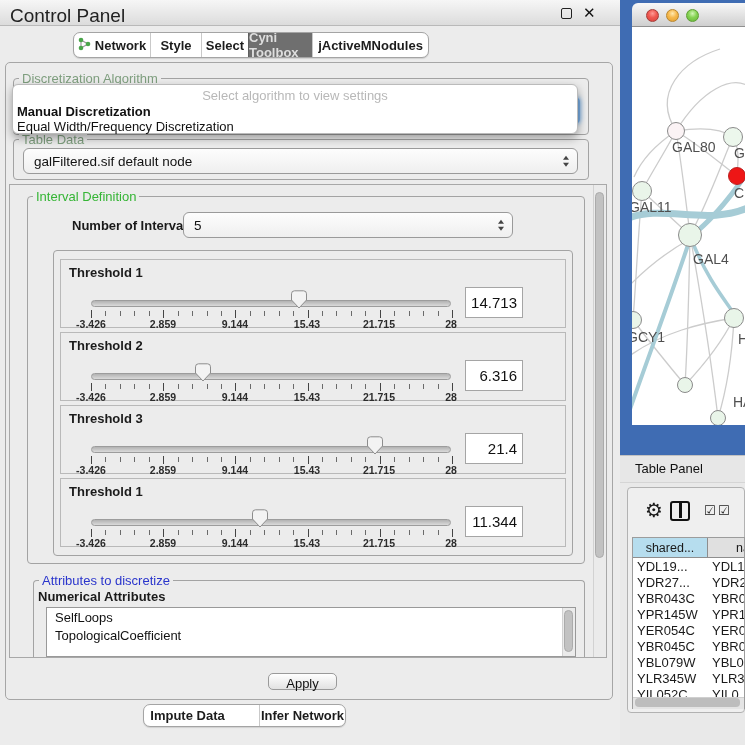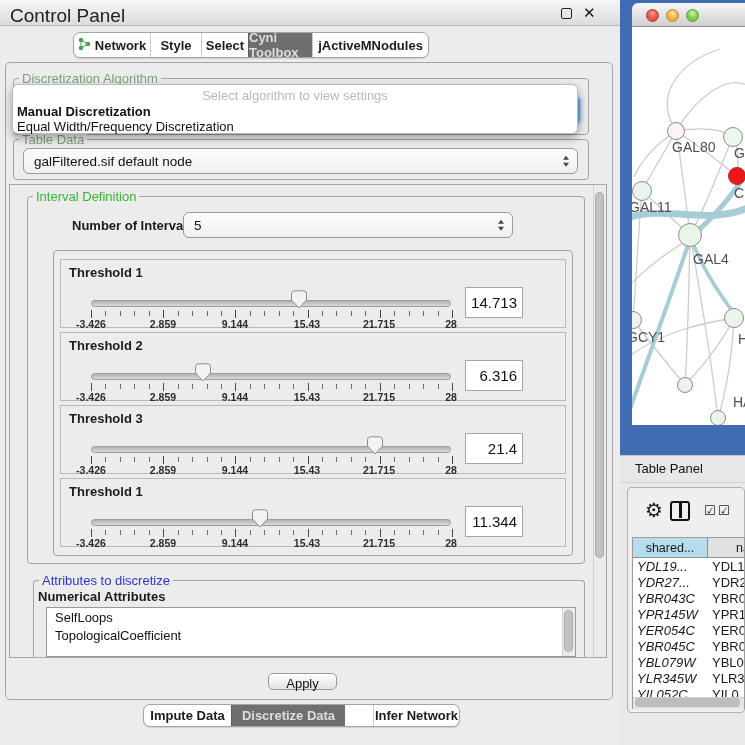--- a/index.html
+++ b/index.html
@@ -63,21 +63,21 @@
                 border-bottom:1px solid #8f8f8f;border-top-left-radius:6px;}
   .light{width:13px;height:13px;border-radius:50%;}
   .canvas{left:632px;top:27px;width:113px;height:398px;background:#fff;overflow:hidden;}
   .node{position:absolute;border-radius:50%;border:1px solid #8a8a8a;}
   .nlabel{position:absolute;font-size:14px;color:#4f4f4f;white-space:nowrap;}
   .tp-strip{left:620px;top:455px;width:125px;height:28px;background:#e7e7e7;border-top:1px solid #c2c2c2;border-bottom:1px solid #d5d5d5;}
   .tp-panel{left:627px;top:487px;width:118px;height:226px;background:#efefef;border:1px solid #b2b2b2;border-radius:4px;}
   .tbl-wrap{left:632px;top:537px;width:113px;height:172px;border:1px solid #9c9c9c;background:#fff;overflow:hidden;}
   .hdrcell{position:absolute;top:0;height:20px;font-size:12.5px;line-height:20px;text-align:center;border-right:1px solid #8e8e8e;border-bottom:1px solid #8e8e8e;white-space:nowrap;overflow:hidden;}
   .trow{position:absolute;left:0;width:113px;height:16px;font-size:13px;line-height:16px;background:#fff;white-space:nowrap;}
-  .trow .c1{position:absolute;left:4px;font-style:italic;}
+  .trow .c1{position:absolute;left:4px;}
   .trow .c2{position:absolute;left:79px;}
   .hscroll{left:633px;top:697px;width:111px;height:12px;background:#e4e4e4;border-top:1px solid #cfcfcf;}
   .hthumb{left:635px;top:698px;width:105px;height:9px;background:#bdbdbd;border-radius:4px;}
 </style>
 </head>
 <body>
 
 <div id="root">
 
   <div class="abs cp-bg"></div>
@@ -245,23 +245,20 @@
     <div class="item">TopologicalCoefficient</div>
   </div>
   <div class="abs vtrack" style="left:562px;top:608px;width:13px;height:48px;"></div>
   <div class="abs vthumb" style="left:564px;top:610px;width:9px;height:42px;"></div>
 
   <div class="abs applybtn">Apply</div>
 
   <div class="abs seg" style="left:143px;top:704px;height:23px;">
     <div class="tab" style="width:87px;">
       <span>Impute Data</span>
-    </div>
-    <div class="tab sel" style="width:114px;">
-      <span>Discretize Data</span>
     </div>
     <div class="tab" style="width:86px;margin-left:28px;">
       <span>Infer Network</span>
     </div>
   </div>
 
   <div class="abs blueframe"></div>
   <div class="abs netwin-title"></div>
   <div class="abs light" style="left:646px;top:9px;background:radial-gradient(circle at 50% 32%,#ff9a94,#ef5850 45%,#d8423c);border:1px solid #a33c38;"></div>
   <div class="abs light" style="left:666px;top:9px;background:radial-gradient(circle at 50% 32%,#ffe9b0,#f6b84c 45%,#e09e2f);border:1px solid #b8862e;"></div>

